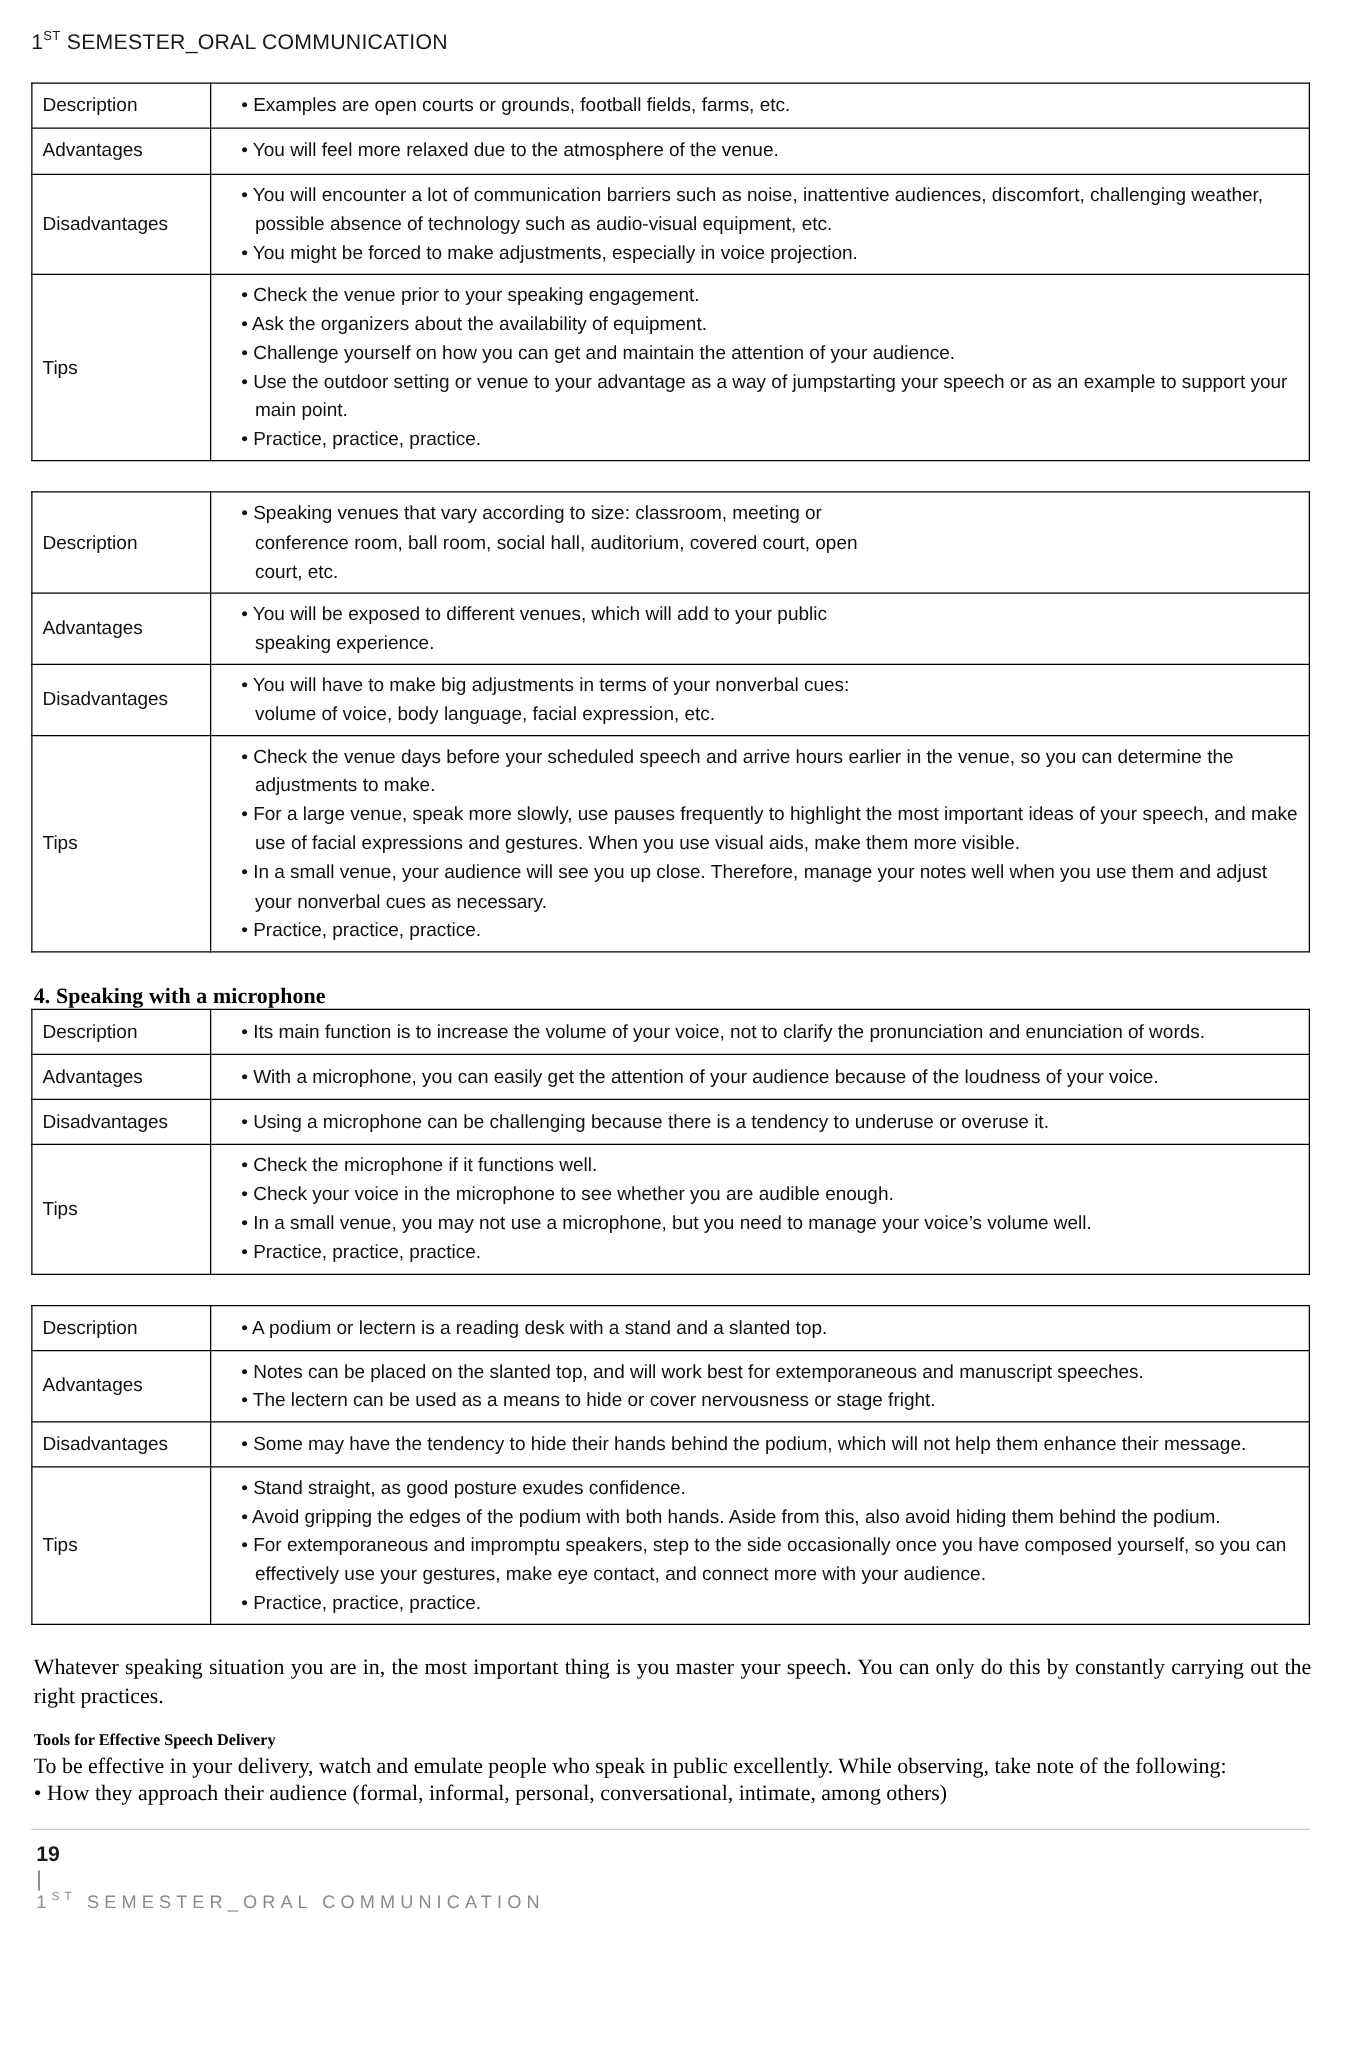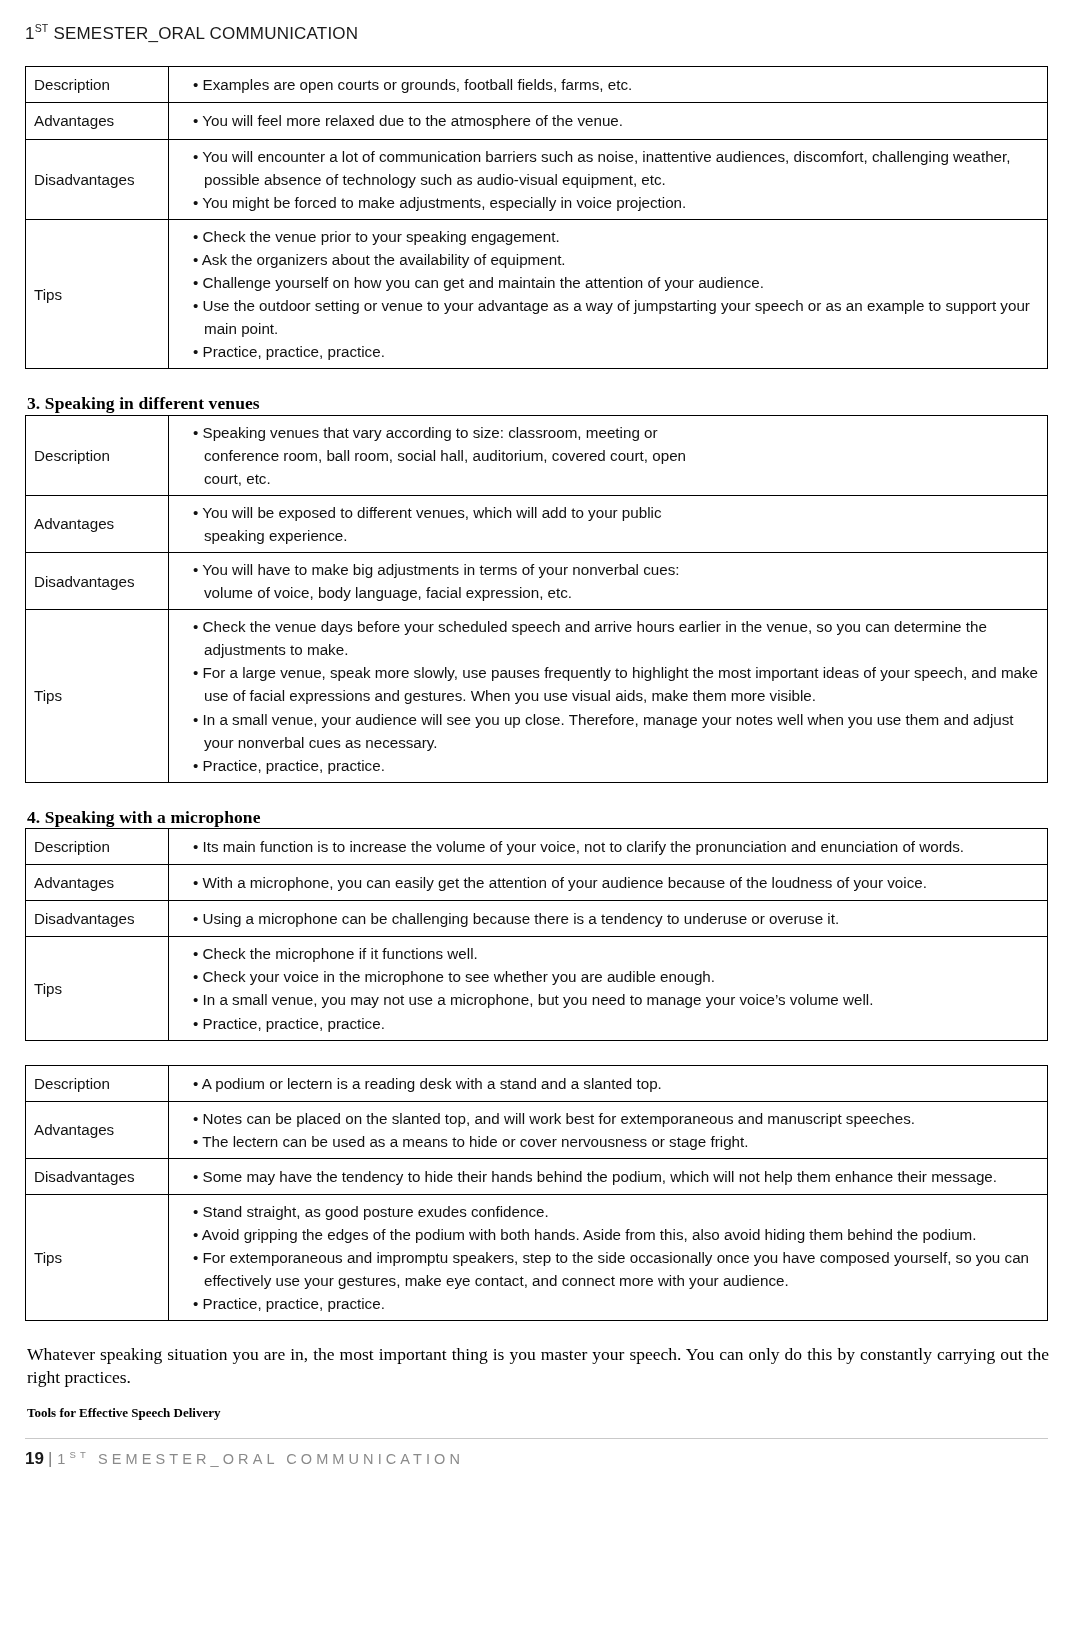--- a/index.html
+++ b/index.html
@@ -112,20 +112,21 @@
   }
 
   
   .footer {
     margin-top: 16px;
     border-top: 1.2px solid #c9c9c9;
     padding-top: 10px;
     display: flex;
     align-items: baseline;
     font-family: "Liberation Sans", sans-serif;
+    flex-direction: column;
   }
   .footer-page {
     font-size: 17px;
     font-weight: bold;
     color: #1a1a1a;
   }
   .footer-sep {
     font-size: 17px;
     color: #7c7c7c;
     margin: 0 5px 0 4px;
@@ -180,21 +181,20 @@
                 <span class="li">• Ask the organizers about the availability of equipment.</span>
                 <span class="li">• Challenge yourself on how you can get and maintain the attention of your audience.</span>
                 <span class="li">• Use the outdoor setting or venue to your advantage as a way of jumpstarting your speech or as an example to support your main point.</span>
                 <span class="li">• Practice, practice, practice.</span>
               </td>
             </tr>
           </tbody>
         </table>
       </div>
       <div class="section-block">
-        <div class="section-heading">3. Speaking in different venues</div>
         <table class="vtable">
           <tbody>
             <tr>
               <td class="lbl">Description</td>
               <td class="body-cell">
                 <span class="li">• Speaking venues that vary according to size: classroom, meeting or
 conference room, ball room, social hall, auditorium, covered court, open
 court, etc.</span>
               </td>
             </tr>
@@ -291,22 +291,24 @@
             </tr>
           </tbody>
         </table>
       </div>
     </div>
 
   <p class="prose">Whatever speaking situation you are in, the most important thing is you master your speech. You can only do this by constantly carrying out the right practices.</p>
 
   <p class="prose-heading spaced" style="margin-top:17px">Tools for Effective Speech Delivery</p>
 
+  <p class="prose">To be effective in your delivery, watch and emulate people who speak in public excellently. While observing, take note of the following:</p>
 
   <ul class="prose-list" id="tools-list">
+      <li>• How they approach their audience (formal, informal, personal, conversational, intimate, among others)</li>
     </ul>
 
   <div class="footer">
     <span class="footer-page">19</span>
     <span class="footer-sep">|</span>
     <span class="footer-title"><span>1</span><sup>ST</sup><span> SEMESTER_ORAL COMMUNICATION</span></span>
   </div>
 
 </div>
 

